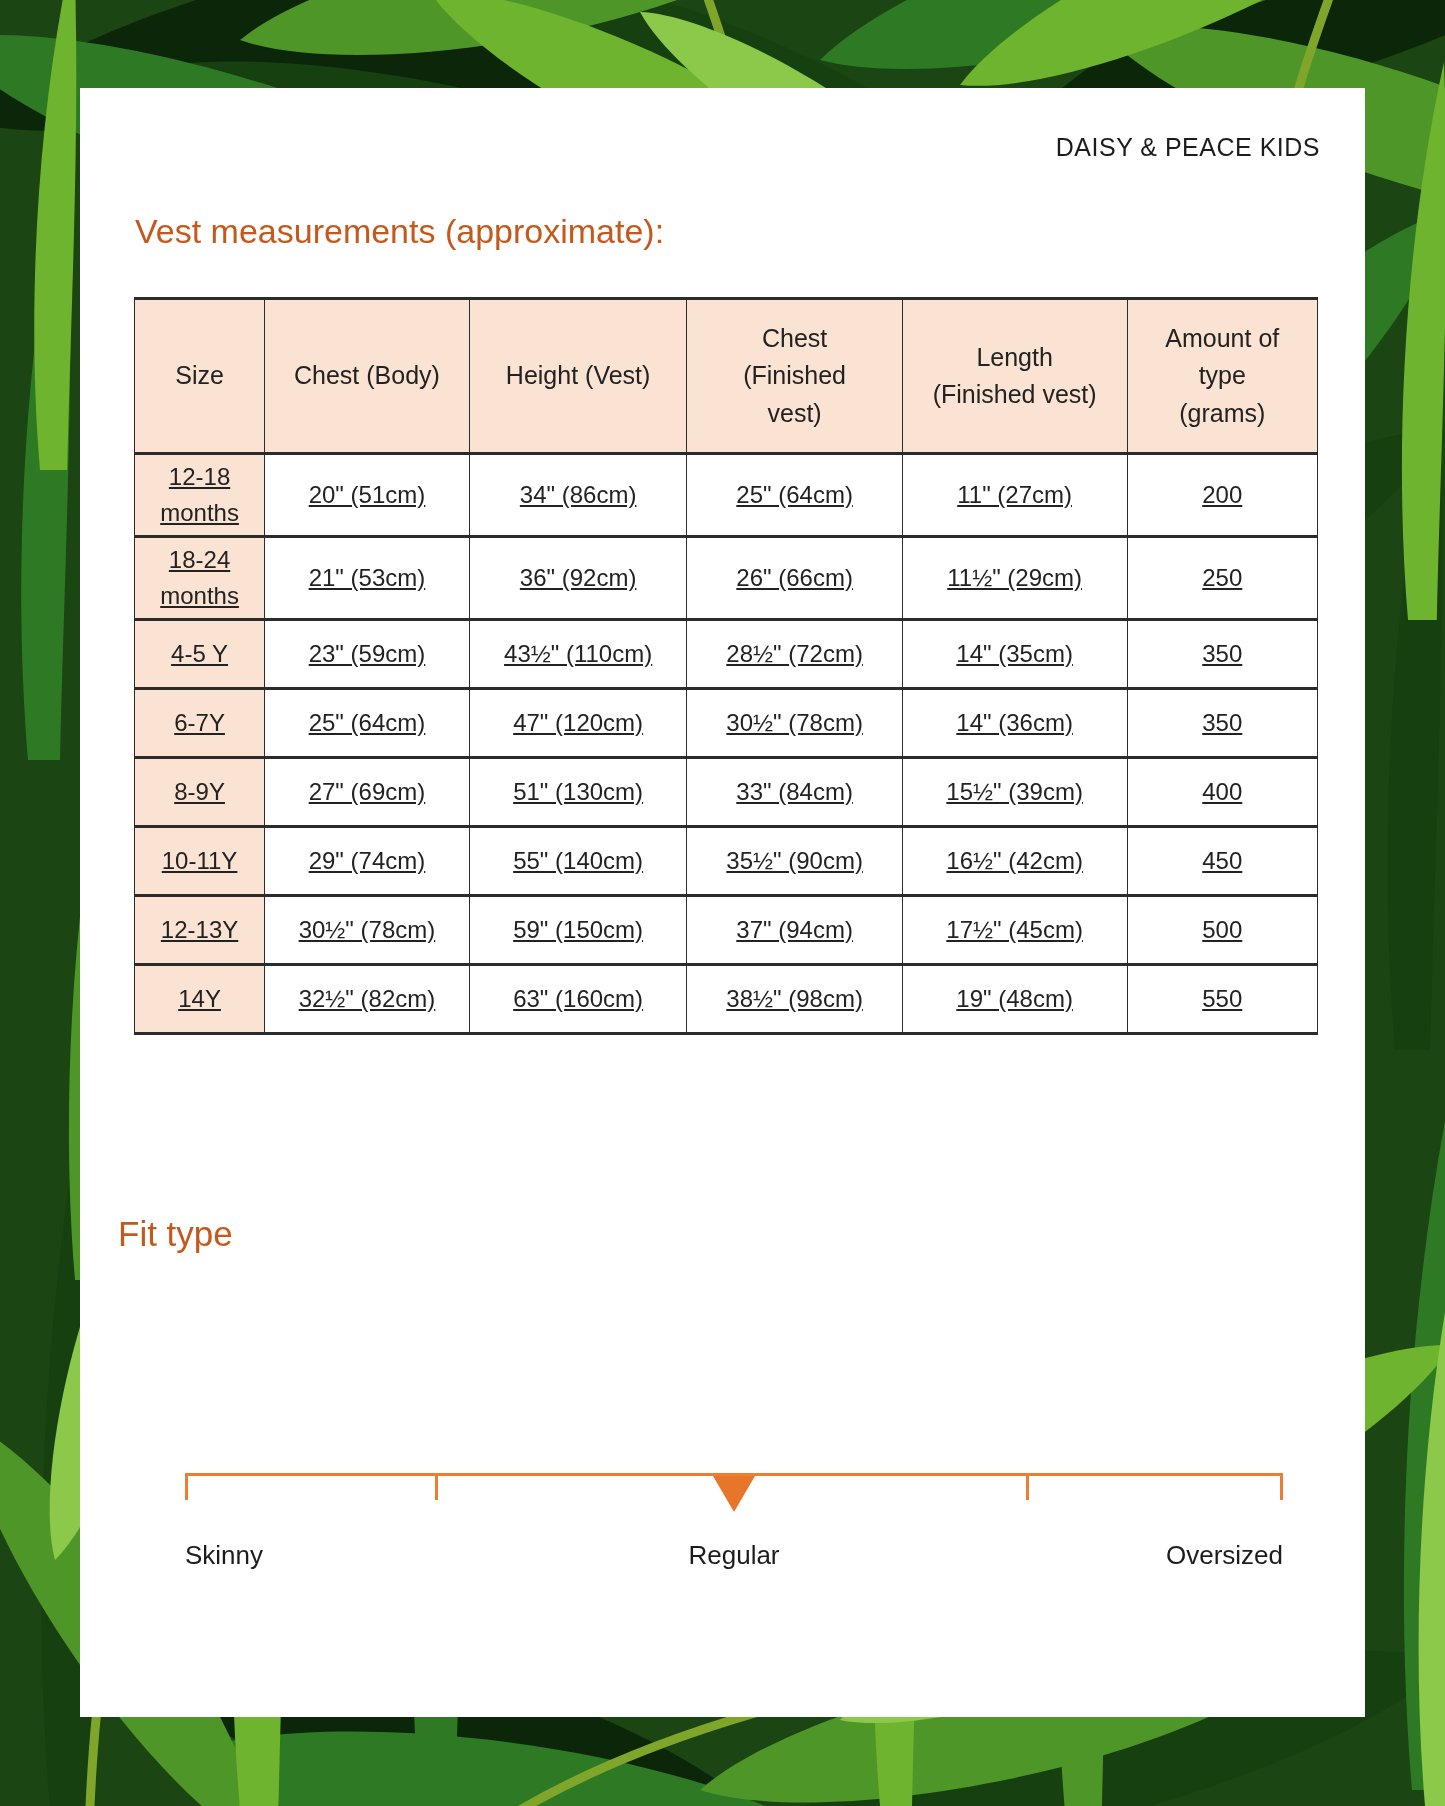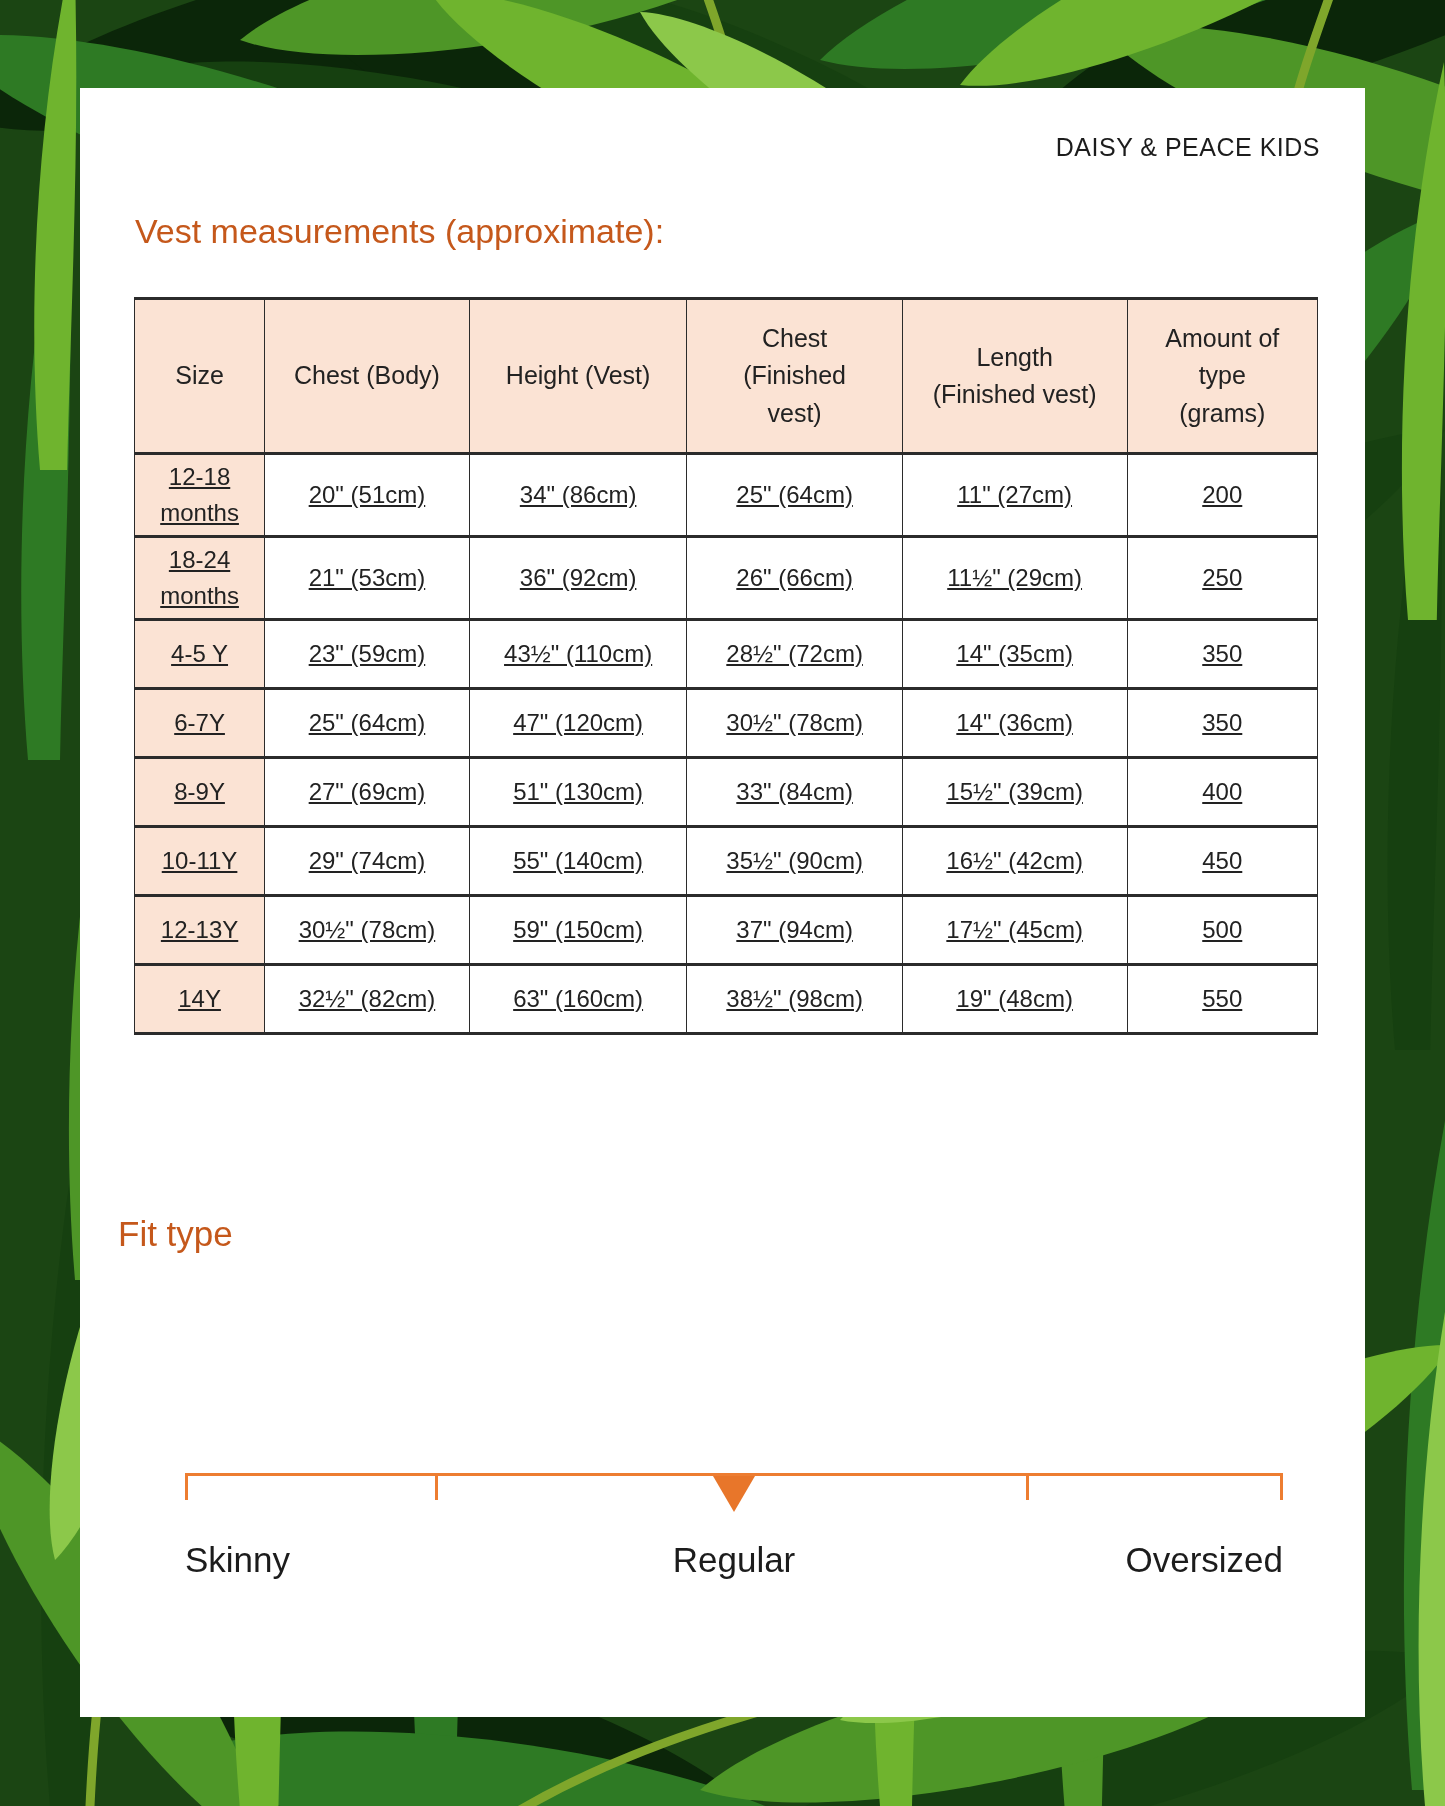--- a/index.html
+++ b/index.html
@@ -56,21 +56,21 @@
   .tick.t1{left:22.8%;}
   .tick.t2{left:76.6%;}
   .tick.t3{right:0;}
   .marker{
     position:absolute;left:50%;top:3px;margin-left:-21px;
     width:0;height:0;
     border-left:21px solid transparent;border-right:21px solid transparent;
     border-top:36px solid #E8762A;
   }
 
-  .fit-labels{position:absolute;top:1452px;left:105px;width:1098px;height:40px;font-size:35px;color:#1c1c1c;}
+  .fit-labels{position:absolute;top:1452px;left:105px;width:1098px;height:40px;font-size:26px;color:#1c1c1c;}
   .fl-left{position:absolute;left:0;top:0;}
   .fl-center{position:absolute;left:50%;top:0;transform:translateX(-50%);}
   .fl-right{position:absolute;right:0;top:0;}
 </style>
 </head>
 <body>
 
 <div class="stage">
 
   <svg class="bg" viewBox="0 0 1445 1806" preserveAspectRatio="none" xmlns="http://www.w3.org/2000/svg">

